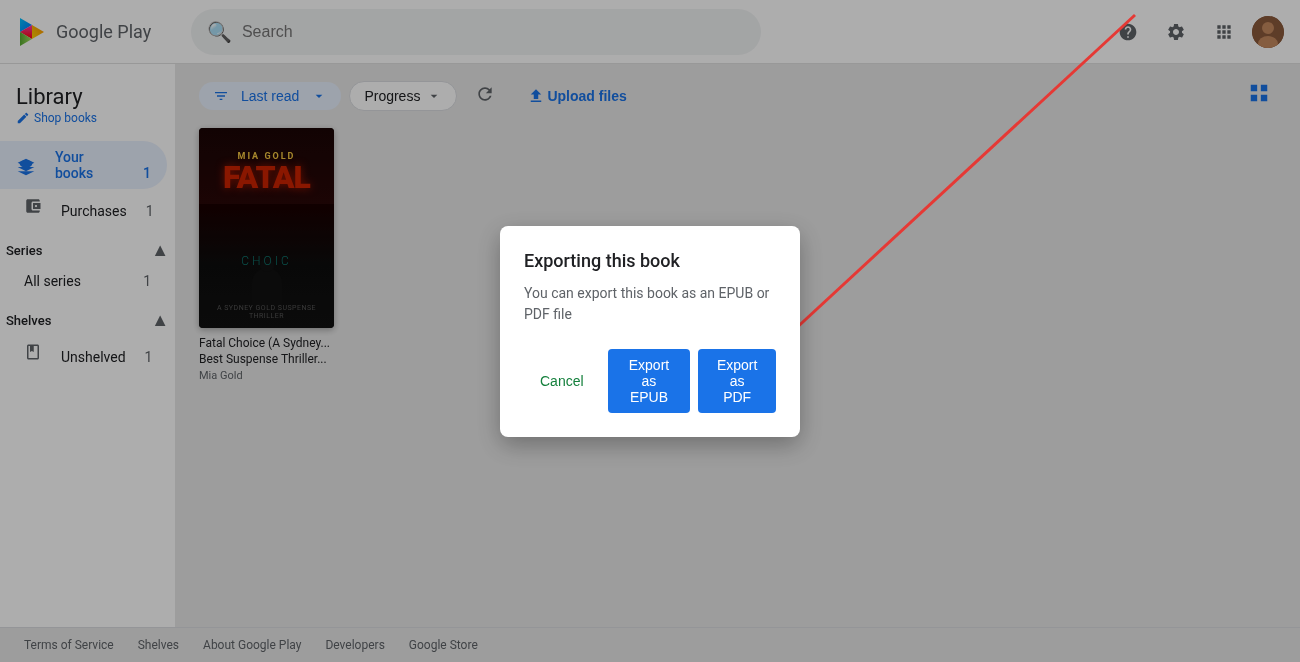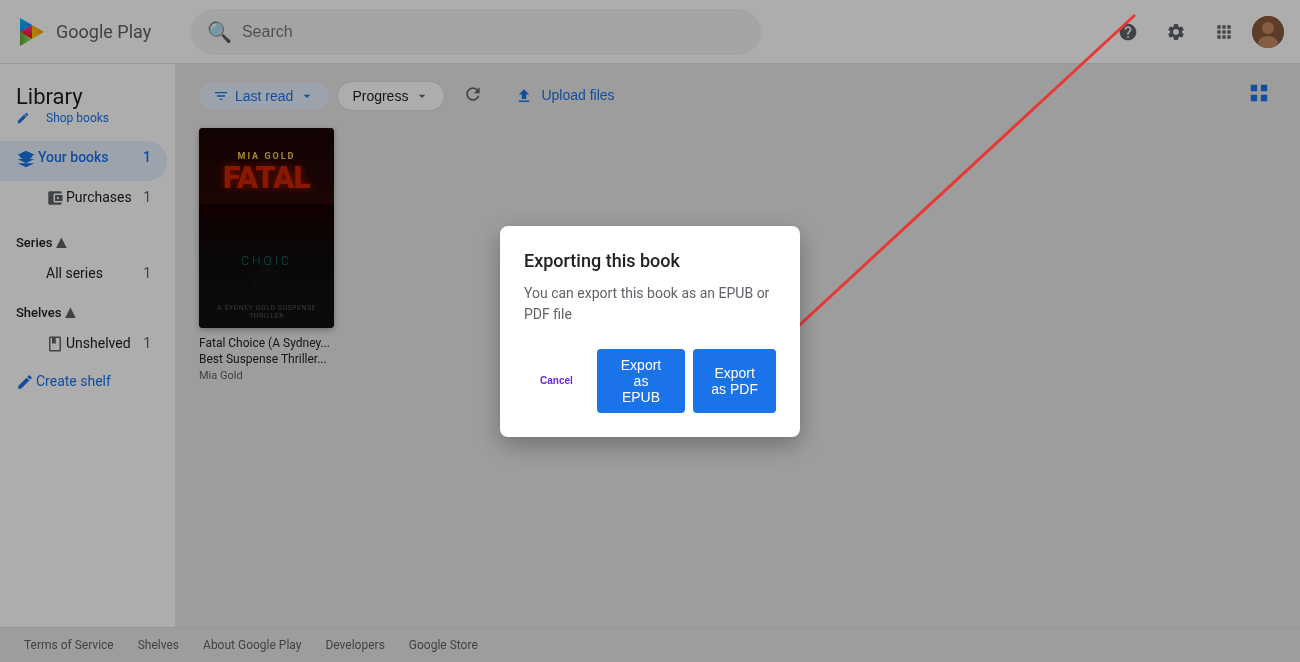--- a/index.html
+++ b/index.html
@@ -55,74 +55,74 @@
       overflow-y: auto;
     }
     .page-title-area {
       padding: 8px 16px 16px;
     }
     .page-title {
       font-size: 22px; color: #202124; font-weight: 400;
       display: flex; align-items: center; gap: 8px;
     }
     .shop-books-link {
-      font-size: 12px; color: #1a73e8; display: flex; align-items: center; gap: 16px;
+      font-size: 12px; color: #1a73e8; display: flex; align-items: center; gap: 4px;
       cursor: pointer; margin-top: 2px;
     }
     .sidebar-item {
-      display: flex; align-items: flex-start; padding: 8px 16px;
+      display: flex; align-items: flex-end; padding: 8px 16px;
       cursor: pointer; border-radius: 0 24px 24px 0;
-      margin-right: 8px; gap: 2px; font-size: 14px; color: #202124;
+      margin-right: 8px; gap: 19px; font-size: 14px; color: #202124;
     }
     .sidebar-item.active {
       background: #e8f0fe; color: #1a73e8; font-weight: 500;
     }
     .sidebar-item .item-icon { font-size: 18px; flex-shrink: 0; }
     .sidebar-item .item-label { flex: 1; }
     .sidebar-item .item-count { font-size: 14px; color: #5f6368; }
     .sidebar-item.active .item-count { color: #1a73e8; }
     .sidebar-section-header {
-      display: flex; align-items: center; padding: 12px 16px 4px;
+      display: flex; align-items: center; padding: 12px 6px 4px;
       font-size: 13px; font-weight: 500; color: #202124;
-      justify-content: flex-start;
+      justify-content: space-between;
     }
     .sidebar-section-header .collapse-icon { color: #5f6368; cursor: pointer; font-size: 18px; }
-    .sidebar-indent { padding-left: 46px; }
+    .sidebar-indent { padding-left: 24px; }
     .sidebar-item.create-shelf { color: #1a73e8; }
     .sidebar-item.create-shelf .item-icon { color: #1a73e8; font-size: 18px; }
 
     
     .content {
       flex: 1; padding: 0 24px 24px;
       overflow-y: auto; background: #e8e8e8;
       position: relative;
     }
 
     
     .toolbar {
       display: flex; align-items: center; gap: 8px;
       padding: 12px 0; flex-wrap: wrap;
     }
     .filter-chip {
-      display: flex; align-items: center; gap: 6px;
+      display: flex; align-items: center; gap: 12px;
       background: #e8f0fe; border: none; border-radius: 20px;
       padding: 6px 14px; font-size: 14px; color: #1a73e8;
       cursor: pointer; font-weight: 500;
     }
     .filter-chip-gray {
       display: flex; align-items: center; gap: 6px;
       background: #fff; border: 1px solid #dadce0; border-radius: 20px;
       padding: 6px 14px; font-size: 14px; color: #202124;
       cursor: pointer;
     }
     .upload-btn {
-      display: flex; gap: 8px;
+      display: flex; align-items: center; gap: 2px;
       background: transparent; border: none; border-radius: 20px;
       padding: 6px 14px; font-size: 14px; color: #1a73e8;
-      cursor: pointer; font-weight: 400;
+      cursor: pointer; font-weight: 700;
     }
     .icon-btn-square {
       background: transparent; border: none; padding: 6px 10px;
       cursor: pointer; border-radius: 8px; color: #5f6368; font-size: 20px;
     }
     .grid-view-btn {
       margin-left: auto; background: transparent; border: none;
       cursor: pointer; color: #1a73e8; font-size: 22px; padding: 6px;
     }
 
@@ -160,22 +160,22 @@
       font-size: 18px; font-weight: 500; color: #202124; margin-bottom: 12px;
     }
     .dialog-body {
       font-size: 14px; color: #5f6368; margin-bottom: 24px; line-height: 1.5;
     }
     .dialog-actions {
       display: flex; justify-content: flex-end; gap: 8px;
     }
     .btn-cancel {
       background: transparent; border: none; border-radius: 4px;
-      padding: 8px 16px; font-size: 10px; color: #6d28d9;
-      cursor: pointer; font-weight: 700;
+      padding: 8px 16px; font-size: 14px; color: #15803d;
+      cursor: pointer; font-weight: 400;
     }
     .btn-primary {
       background: #1a73e8; color: #ffffff; border: none; border-radius: 4px;
       padding: 8px 16px; font-size: 14px; font-weight: 400; cursor: pointer;
     }
 
     
     .footer {
       position: fixed; bottom: 0; left: 0; right: 0;
       background: #e8e8e8; padding: 10px 24px;
@@ -345,28 +345,20 @@
     <div class="sidebar-item sidebar-indent">
       <span class="item-icon">
         <svg width="18" height="18" viewBox="0 0 24 24" fill="#5f6368">
           <path d="M18 2H6c-1.1 0-2 .9-2 2v16c0 1.1.9 2 2 2h12c1.1 0 2-.9 2-2V4c0-1.1-.9-2-2-2zm0 18H6V4h2v8l2.5-1.5L13 12V4h5v16z"></path>
         </svg>
       </span>
       <span class="item-label">Unshelved</span>
       <span class="item-count">1</span>
     </div>
 
-    <div class="sidebar-item create-shelf">
-      <span class="item-icon">
-        <svg width="18" height="18" viewBox="0 0 24 24" fill="#1a73e8">
-          <path d="M3 17.25V21h3.75L17.81 9.94l-3.75-3.75L3 17.25zM20.71 7.04c.39-.39.39-1.02 0-1.41l-2.34-2.34c-.39-.39-1.02-.39-1.41 0l-1.83 1.83 3.75 3.75 1.83-1.83z"></path>
-        </svg>
-      </span>
-      <span class="item-label">Create shelf</span>
-    </div>
   </div>
 
   <div class="content">
 
     <div class="toolbar">
       <button class="filter-chip">
         <svg width="16" height="16" viewBox="0 0 24 24" fill="#1a73e8">
           <path d="M10 18h4v-2h-4v2zM3 6v2h18V6H3zm3 7h12v-2H6v2z"></path>
         </svg>
         <span>Last read</span>

